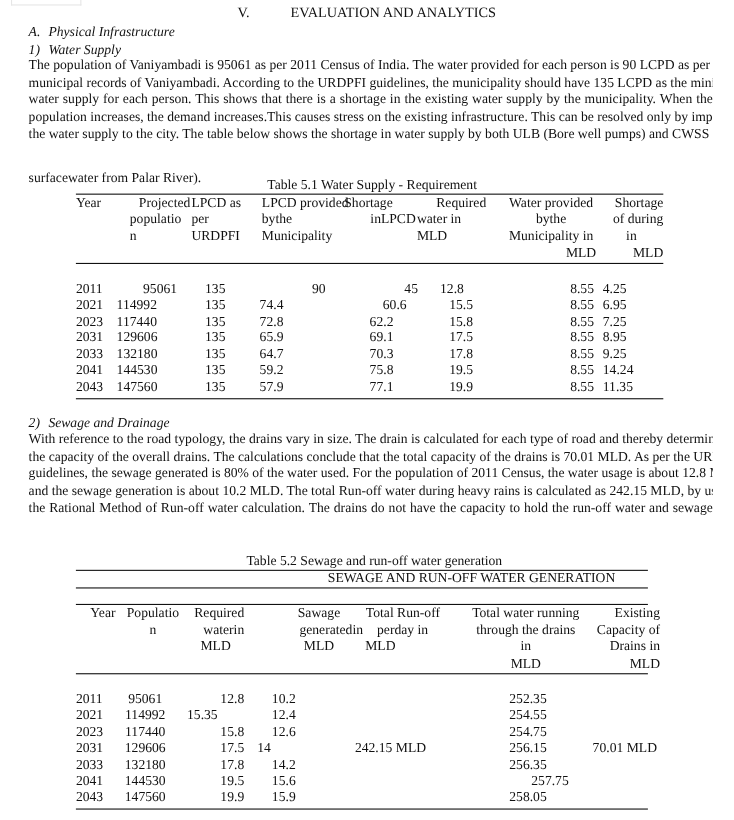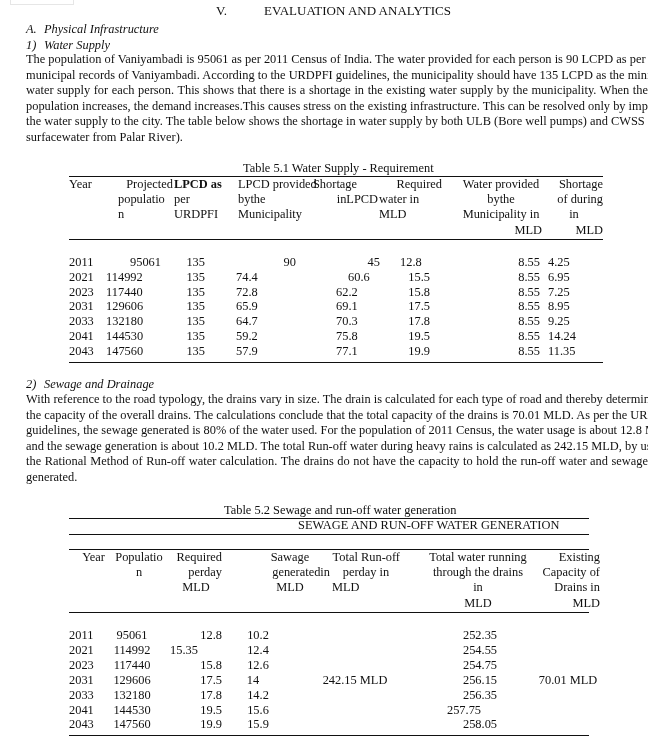--- a/index.html
+++ b/index.html
@@ -4,21 +4,21 @@
 <style>
   html, body { margin: 0; padding: 0; background: #ffffff; }
   body { width: 667px; height: 745px; position: relative; overflow: hidden;
          font-family: "Liberation Serif", serif; color: #111; font-size: 12.4px; }
   .abs { position: absolute; white-space: nowrap; line-height: 14px; }
   .section-title { left: 0; width: 667px; top: 4px; text-align: center; font-size: 13px; }
   .section-title .num { display: inline-block; width: 48px; text-align: left; }
   .h-italic { font-style: italic; }
   .para { position: absolute; left: 26px; width: 622px; line-height: 15.6px; text-align: justify; }
   .para .ln { display: block; text-align: justify; text-align-last: justify; height: 15.6px; white-space: nowrap; overflow: hidden; }
-  .para .ln.last { text-align-last: left; }
+  .para .ln.last { text-align-last: left; margin-top: 24px; }
   .rule { position: absolute; height: 1px; background: #111; }
   .cell { position: absolute; line-height: 14.4px; white-space: nowrap; }
   .r { text-align: right; }
   .c { text-align: center; }
   .caption { position: absolute; white-space: nowrap; }
   .logo-box { position: absolute; left: 10px; top: -6px; width: 62px; height: 10px; border: 1px solid #e6e6e6; border-top: none; }
 </style>
 </head>
 <body>
 
@@ -47,21 +47,21 @@
 
 <div class="caption" style="left:243px; top:161px;">Table 5.1 Water Supply - Requirement</div>
 <div class="rule" style="left:69px; width:534px; top:176px;"></div>
 <div class="rule" style="left:69px; width:534px; top:239px;"></div>
 <div class="rule" style="left:69px; width:534px; top:362px;"></div>
 <div id="t1">
     <div class="cell " style="left: 69px; width: 40px; top: 177px;">Year</div>
     <div class="cell r" style="left: 118px; width: 55px; top: 177px;">Projected</div>
     <div class="cell " style="left: 118px; width: 55px; top: 192.2px;">populatio</div>
     <div class="cell " style="left: 118px; width: 55px; top: 207.4px;">n</div>
-    <div class="cell " style="left: 174px; width: 50px; top: 177px; font-weight: bold;">LPCD as</div>
+    <div class="cell " style="left: 174px; width: 50px; top: 177px;">LPCD as</div>
     <div class="cell " style="left: 174px; width: 50px; top: 192.2px;">per</div>
     <div class="cell " style="left: 174px; width: 50px; top: 207.4px;">URDPFI</div>
     <div class="cell " style="left: 238px; width: 80px; top: 177px;">LPCD provided</div>
     <div class="cell " style="left: 238px; width: 80px; top: 192.2px;">bythe</div>
     <div class="cell " style="left: 238px; width: 80px; top: 207.4px;">Municipality</div>
     <div class="cell c" style="left: 292px; width: 86px; top: 177px;">Shortage</div>
     <div class="cell r" style="left: 292px; width: 86px; top: 192.2px;">inLPCD</div>
     <div class="cell r" style="left: 379px; width: 63px; top: 177px;">Required</div>
     <div class="cell " style="left: 379px; width: 63px; top: 192.2px;">water in</div>
     <div class="cell " style="left: 379px; width: 63px; top: 207.4px;">MLD</div>
@@ -134,36 +134,35 @@
 <div class="abs h-italic" style="left:26px; top:377px;">
   <span style="display:inline-block;width:18px;">2)</span><span>Sewage and Drainage</span>
 </div>
 
 <div class="para" style="top:392px;">
   <span class="ln">With reference to the road typology, the drains vary in size. The drain is calculated for each type of road and thereby determining</span>
   <span class="ln">the capacity of the overall drains. The calculations conclude that the total capacity of the drains is 70.01 MLD. As per the URDPFI</span>
   <span class="ln">guidelines, the sewage generated is 80% of the water used. For the population of 2011 Census, the water usage is about 12.8 MLD</span>
   <span class="ln">and the sewage generation is about 10.2 MLD. The total Run-off water during heavy rains is calculated as 242.15 MLD, by using</span>
   <span class="ln">the Rational Method of Run-off water calculation. The drains do not have the capacity to hold the run-off water and sewage</span>
-  <span class="ln last">generated.</span>
 </div>
 
 <div class="caption" style="left:224px; top:503px;">Table 5.2 Sewage and run-off water generation</div>
 <div class="rule" style="left:69px; width:520px; top:518px;"></div>
 <div class="caption" style="left:298px; top:518px;">SEWAGE AND RUN-OFF WATER GENERATION</div>
 <div class="rule" style="left:69px; width:520px; top:534px;"></div>
 <div class="rule" style="left:69px; width:520px; top:549px;"></div>
 <div class="rule" style="left:69px; width:520px; top:612px;"></div>
 <div class="rule" style="left:69px; width:520px; top:735px;"></div>
 <div id="t2">
     <div class="cell r" style="left: 69px; width: 36px; top: 550px;">Year</div>
     <div class="cell c" style="left: 108px; width: 62px; top: 550px;">Populatio</div>
     <div class="cell c" style="left: 108px; width: 62px; top: 565.2px;">n</div>
     <div class="cell r" style="left: 170px; width: 52px; top: 550px;">Required</div>
-    <div class="cell r" style="left: 170px; width: 52px; top: 565.2px;">perday</div>
+    <div class="cell r" style="left: 170px; width: 52px; top: 565.2px;">waterin</div>
     <div class="cell c" style="left: 170px; width: 52px; top: 580.4px;">MLD</div>
     <div class="cell c" style="left: 250px; width: 80px; top: 550px;">Sawage</div>
     <div class="cell r" style="left: 250px; width: 80px; top: 565.2px;">generatedin</div>
     <div class="cell c" style="left: 250px; width: 80px; top: 580.4px;">MLD</div>
     <div class="cell r" style="left: 332px; width: 68px; top: 550px;">Total Run-off</div>
     <div class="cell c" style="left: 332px; width: 68px; top: 565.2px;">perday in</div>
     <div class="cell " style="left: 332px; width: 68px; top: 580.4px;">MLD</div>
     <div class="cell c" style="left: 418px; width: 120px; top: 550px;">Total water running</div>
     <div class="cell c" style="left: 418px; width: 120px; top: 565.2px;">through the drains</div>
     <div class="cell c" style="left: 418px; width: 120px; top: 580.4px;">in</div>
@@ -189,37 +188,37 @@
     <div class="cell " style="left: 69px; width: 40px; top: 657.8px;">2023</div>
     <div class="cell c" style="left: 112px; width: 40px; top: 657.8px;">117440</div>
     <div class="cell r" style="left: 170px; width: 52px; top: 657.8px;">15.8</div>
     <div class="cell c" style="left: 228px; width: 60px; top: 657.8px;">12.6</div>
     <div class="cell c" style="left: 300px; width: 110px; top: 657.8px;"></div>
     <div class="cell c" style="left: 440px; width: 80px; top: 657.8px;">254.75</div>
     <div class="cell c" style="left: 528px; width: 80px; top: 657.8px;"></div>
     <div class="cell " style="left: 69px; width: 40px; top: 672.7px;">2031</div>
     <div class="cell c" style="left: 112px; width: 40px; top: 672.7px;">129606</div>
     <div class="cell r" style="left: 170px; width: 52px; top: 672.7px;">17.5</div>
-    <div class="cell c" style="left: 223px; width: 60px; top: 672.7px;">14</div>
+    <div class="cell c" style="left: 210px; width: 60px; top: 672.7px;">14</div>
     <div class="cell c" style="left: 300px; width: 110px; top: 672.7px;">242.15 MLD</div>
     <div class="cell c" style="left: 440px; width: 80px; top: 672.7px;">256.15</div>
     <div class="cell c" style="left: 528px; width: 80px; top: 672.7px;">70.01 MLD</div>
     <div class="cell " style="left: 69px; width: 40px; top: 687.6px;">2033</div>
     <div class="cell c" style="left: 112px; width: 40px; top: 687.6px;">132180</div>
     <div class="cell r" style="left: 170px; width: 52px; top: 687.6px;">17.8</div>
     <div class="cell c" style="left: 228px; width: 60px; top: 687.6px;">14.2</div>
     <div class="cell c" style="left: 300px; width: 110px; top: 687.6px;"></div>
     <div class="cell c" style="left: 440px; width: 80px; top: 687.6px;">256.35</div>
     <div class="cell c" style="left: 528px; width: 80px; top: 687.6px;"></div>
     <div class="cell " style="left: 69px; width: 40px; top: 702.5px;">2041</div>
     <div class="cell c" style="left: 112px; width: 40px; top: 702.5px;">144530</div>
     <div class="cell r" style="left: 170px; width: 52px; top: 702.5px;">19.5</div>
     <div class="cell c" style="left: 228px; width: 60px; top: 702.5px;">15.6</div>
     <div class="cell c" style="left: 300px; width: 110px; top: 702.5px;"></div>
-    <div class="cell c" style="left: 424px; width: 80px; top: 702.5px;">257.75</div>
+    <div class="cell c" style="left: 460px; width: 80px; top: 702.5px;">257.75</div>
     <div class="cell c" style="left: 528px; width: 80px; top: 702.5px;"></div>
     <div class="cell " style="left: 69px; width: 40px; top: 717.4px;">2043</div>
     <div class="cell c" style="left: 112px; width: 40px; top: 717.4px;">147560</div>
     <div class="cell r" style="left: 170px; width: 52px; top: 717.4px;">19.9</div>
     <div class="cell c" style="left: 228px; width: 60px; top: 717.4px;">15.9</div>
     <div class="cell c" style="left: 300px; width: 110px; top: 717.4px;"></div>
     <div class="cell c" style="left: 440px; width: 80px; top: 717.4px;">258.05</div>
     <div class="cell c" style="left: 528px; width: 80px; top: 717.4px;"></div>
   </div>
 

